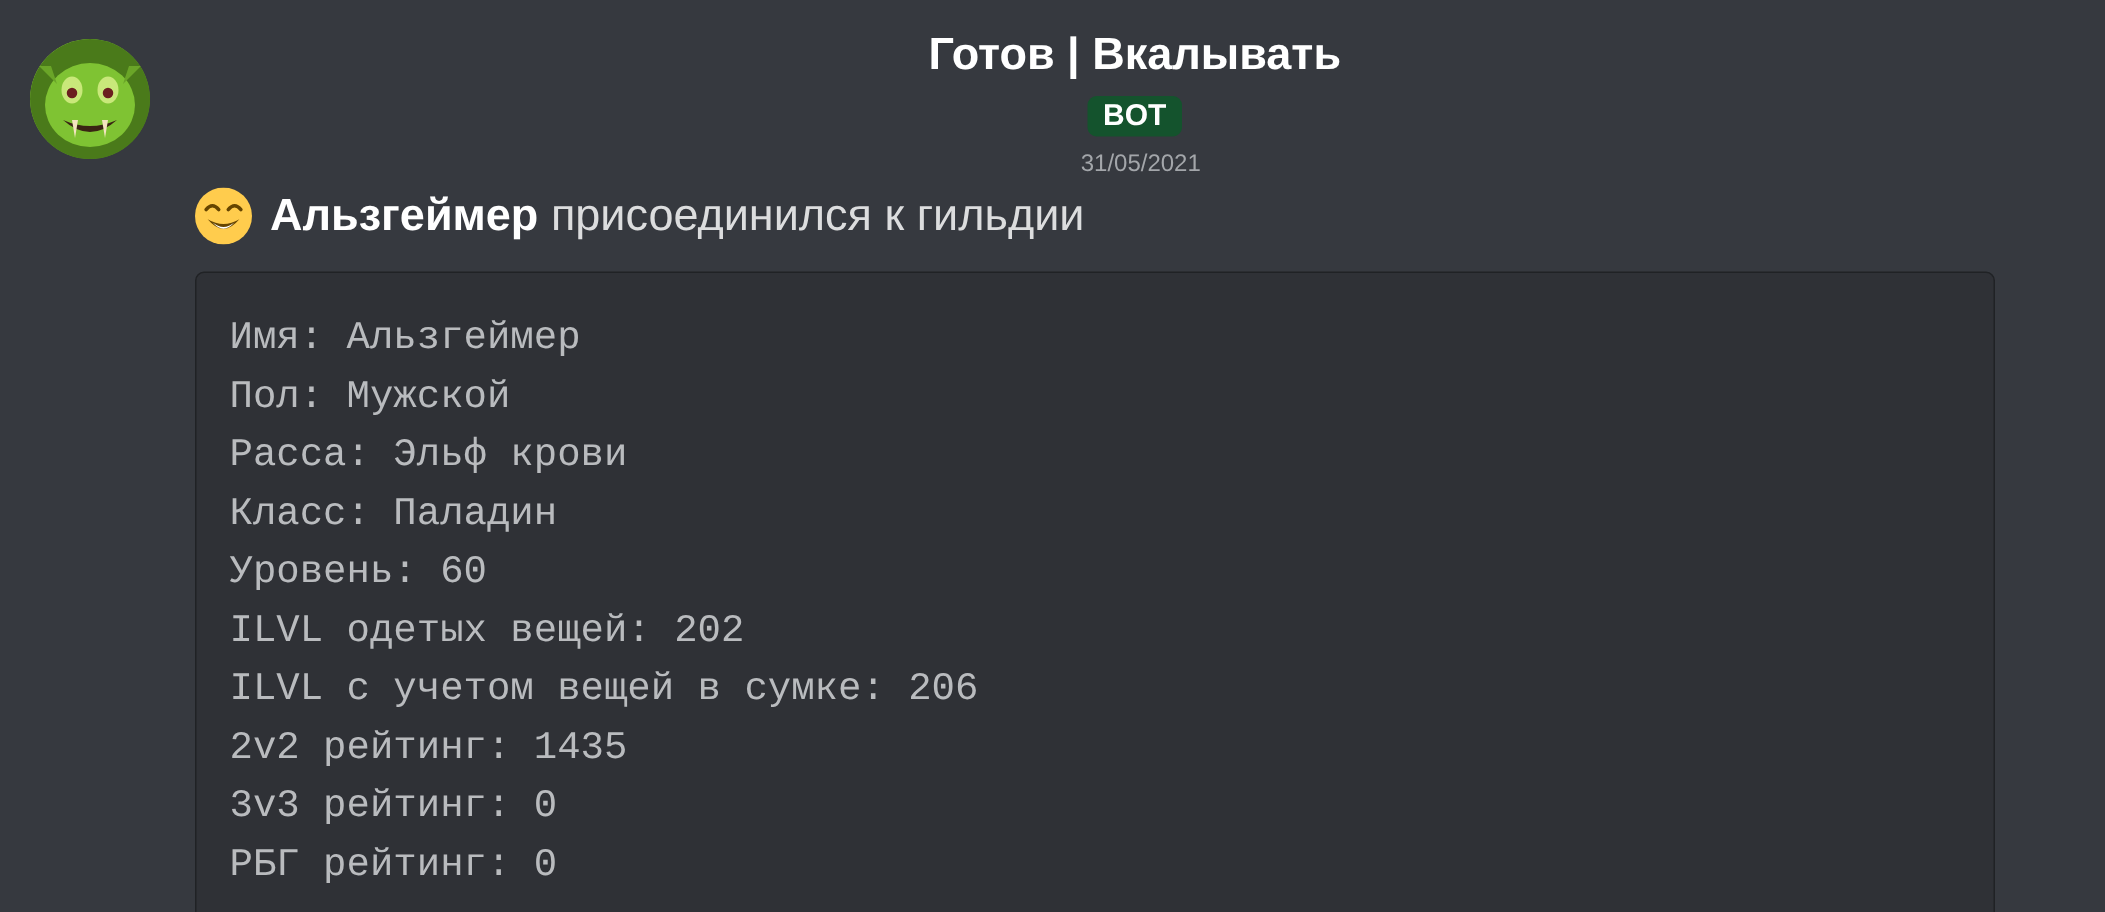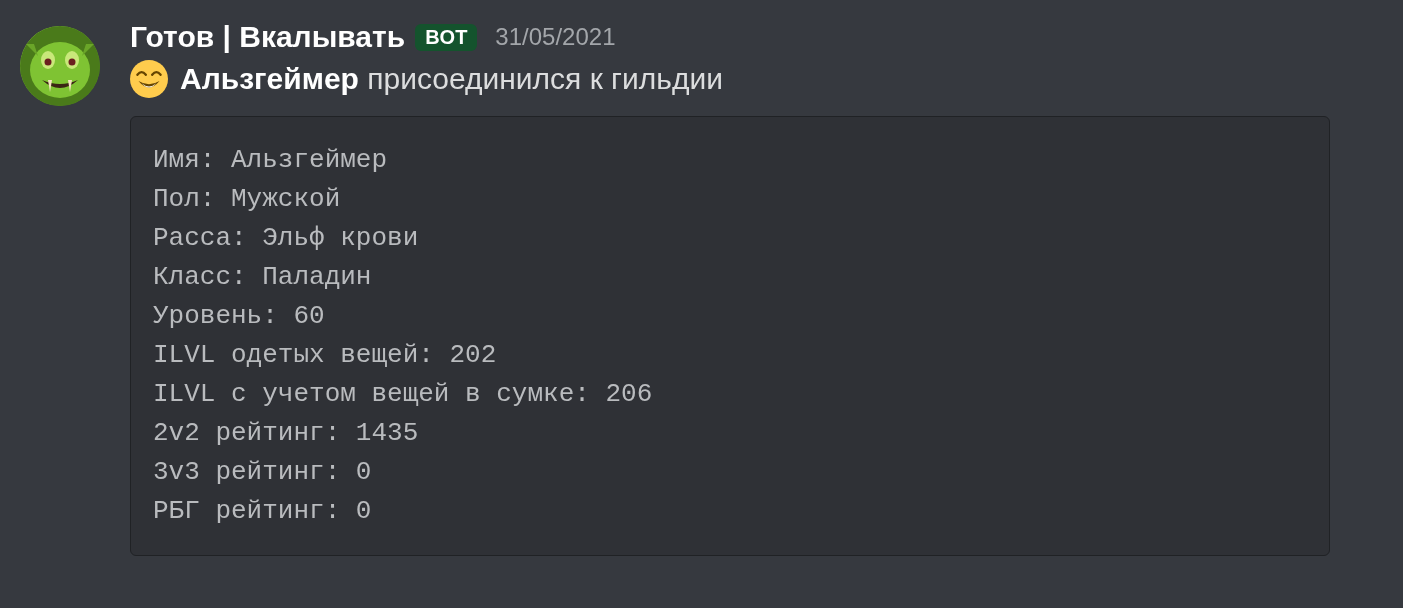--- a/index.html
+++ b/index.html
@@ -26,38 +26,39 @@
     position: relative;
     overflow: hidden;
   }
   .avatar svg { width: 100%; height: 100%; }
   .content { flex: 1; min-width: 0; }
   .header-line {
     display: flex;
     align-items: center;
     gap: 10px;
     margin-bottom: 6px;
+    flex-direction: column;
   }
   .username {
     color: #ffffff;
     font-size: 30px;
     font-weight: 600;
   }
   .bot-tag {
     background: #14532d;
     color: #fff;
     font-size: 20px;
     font-weight: 600;
     padding: 2px 10px;
     border-radius: 6px;
     text-transform: uppercase;
   }
   .timestamp {
     color: #a3a6aa;
-    font-size: 24px;
+    font-size: 16px;
     font-weight: 500;
     margin-left: 8px;
   }
   .subject-line {
     display: flex;
     align-items: center;
     gap: 12px;
     font-size: 30px;
     color: #dcddde;
     margin-bottom: 18px;

